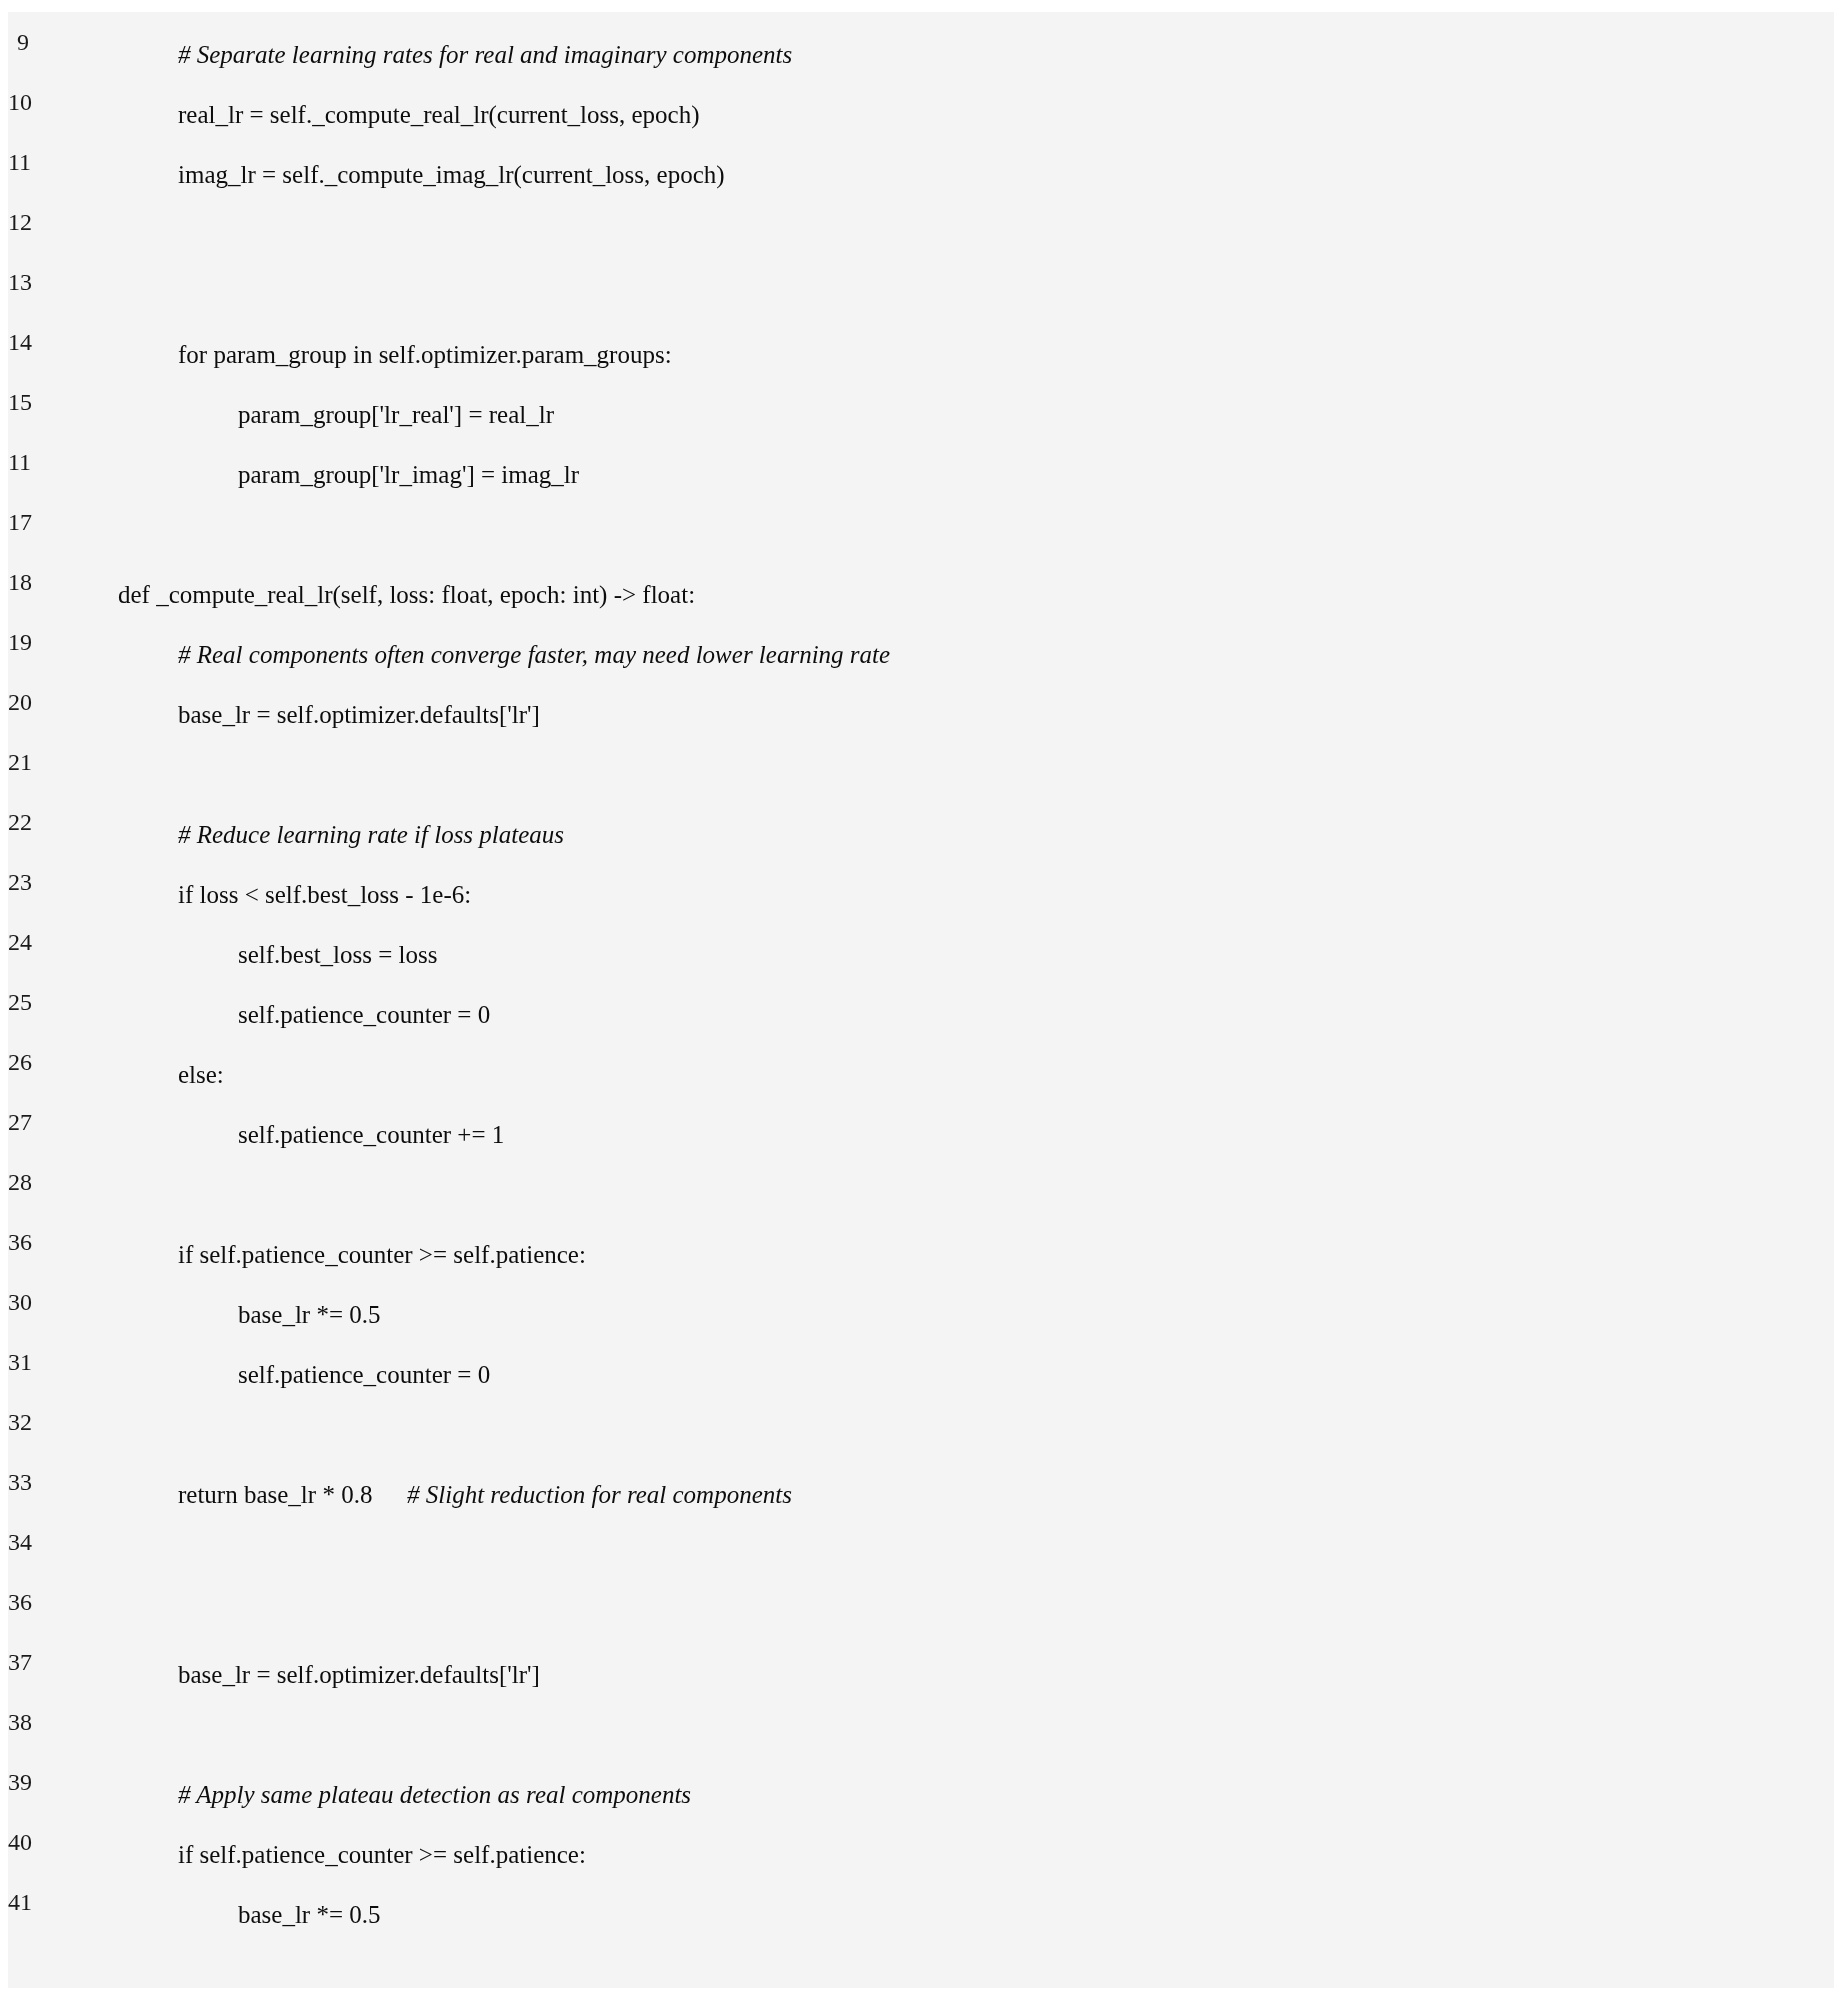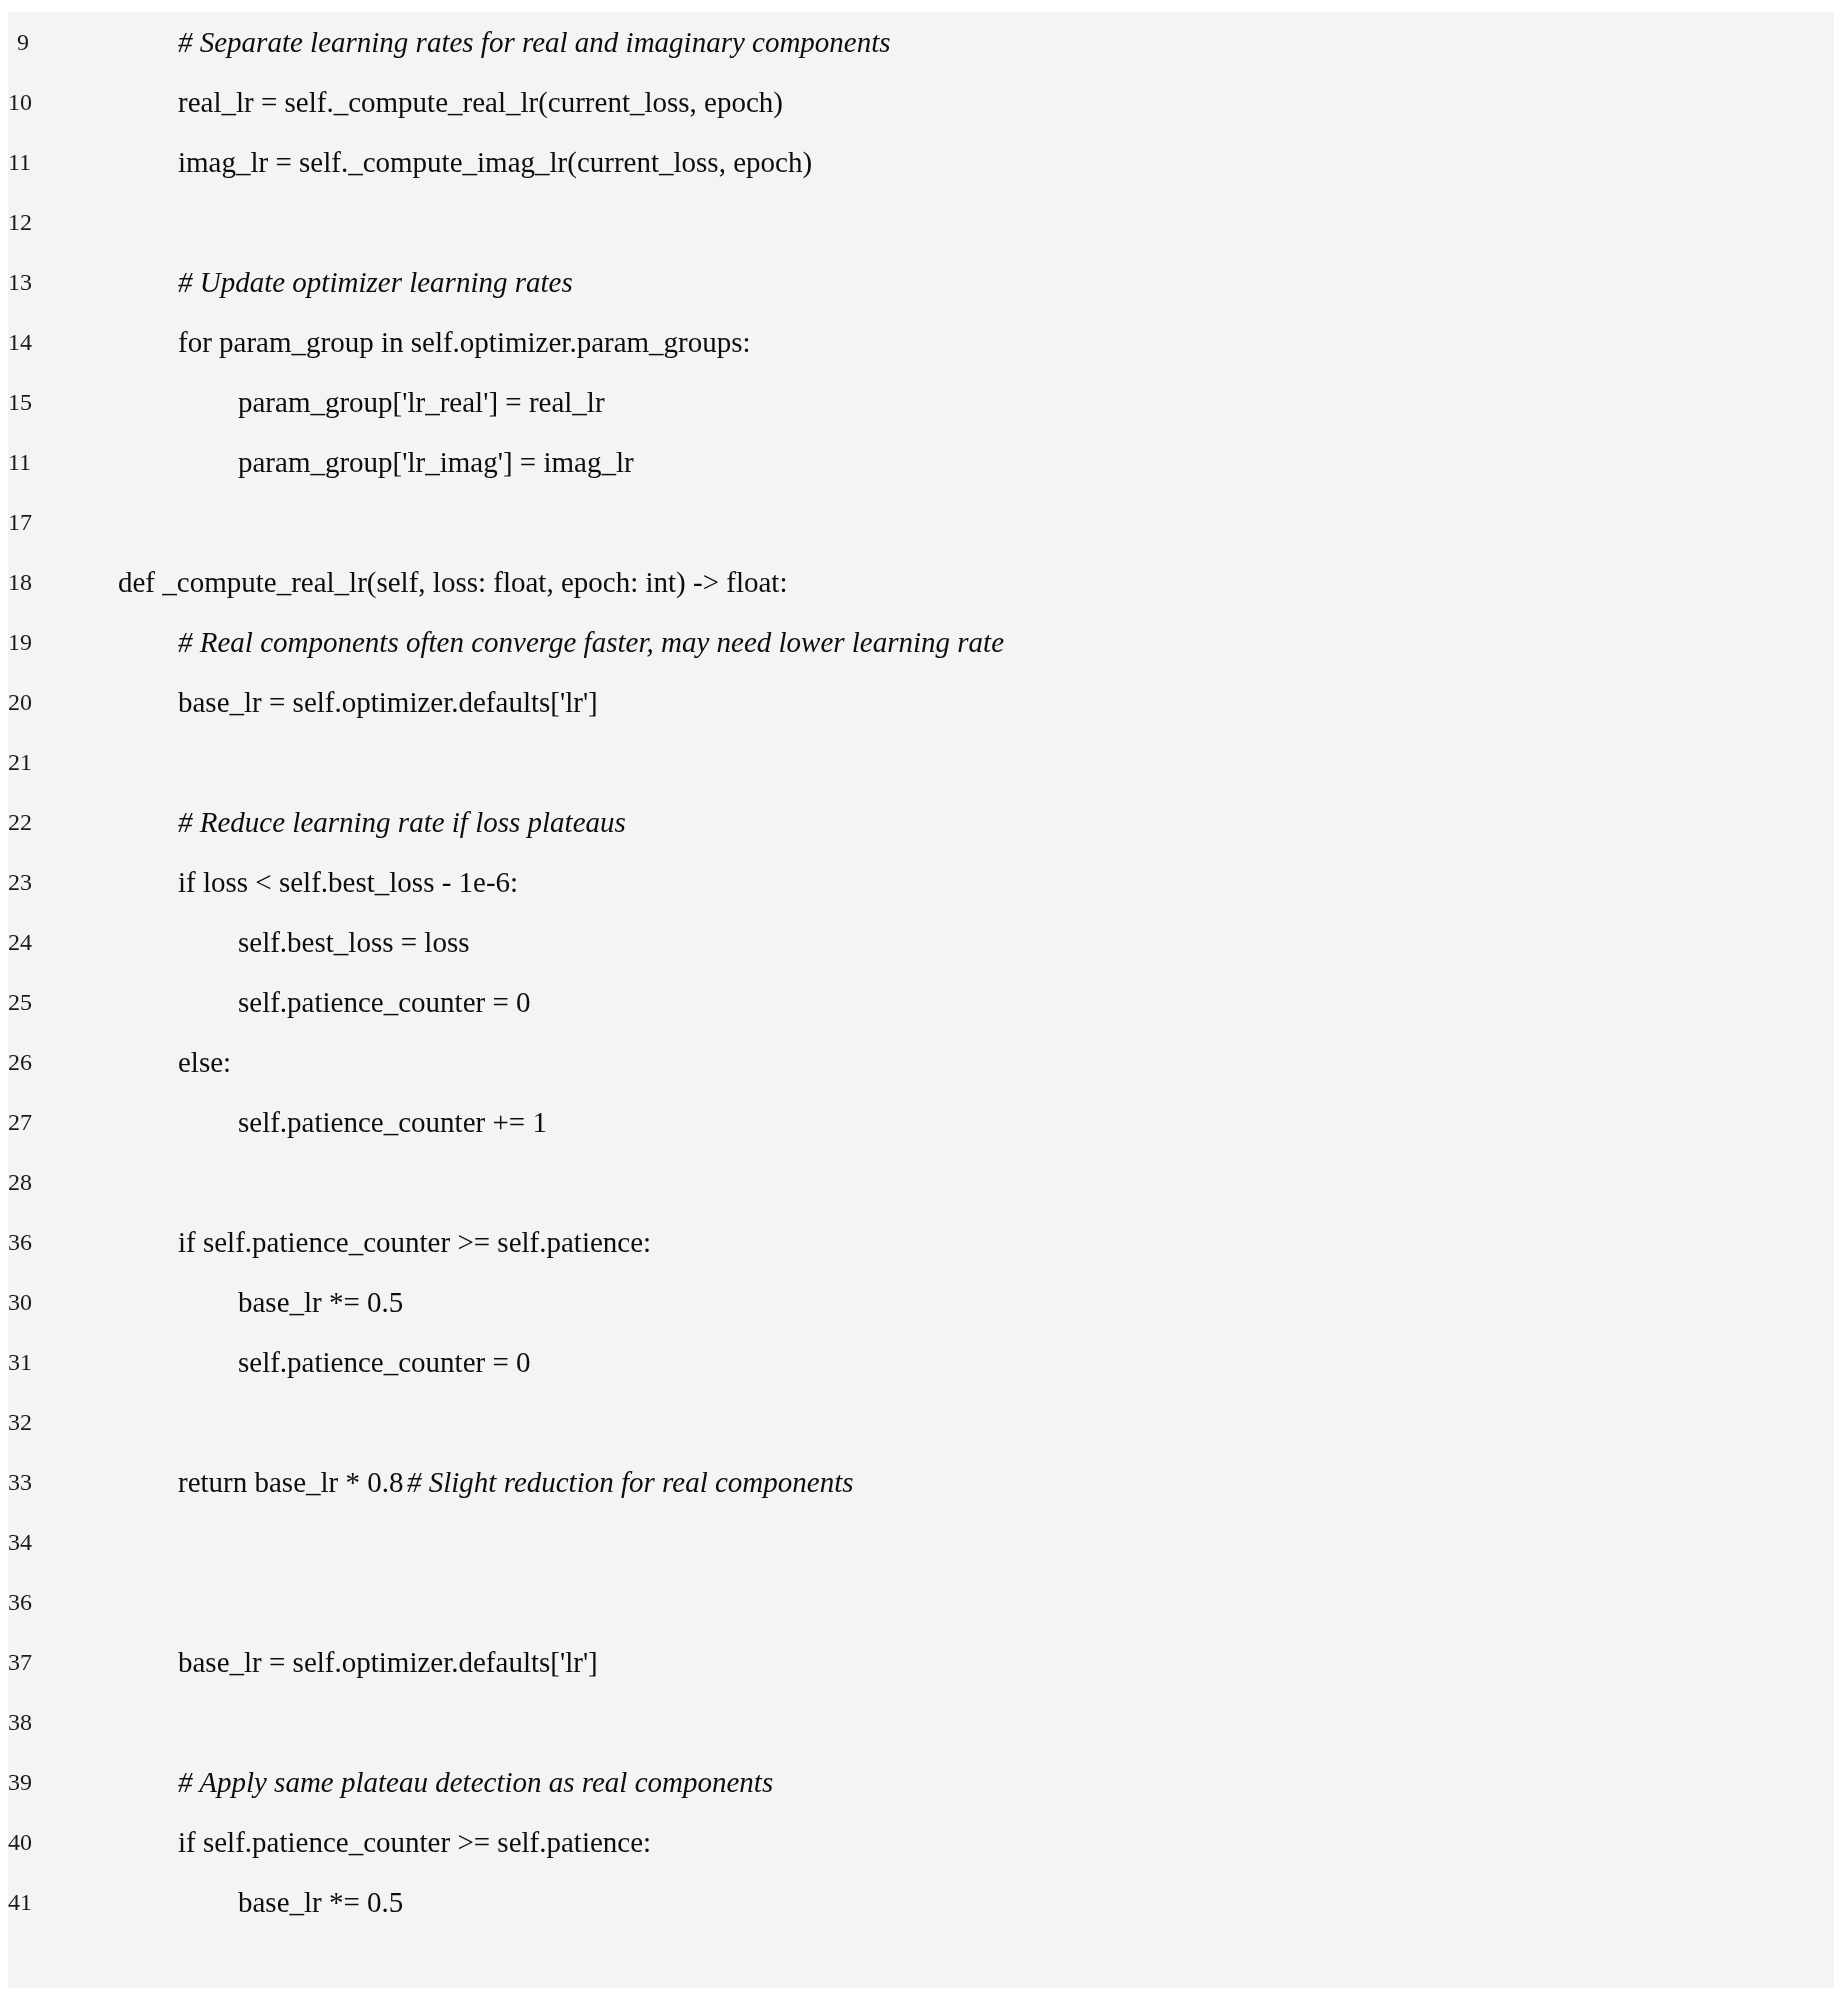--- a/index.html
+++ b/index.html
@@ -38,23 +38,23 @@
     width: 21px;
     text-align: right;
     font-size: 24px;
     color: #1a1a1a;
     line-height: 60px;
     font-family: "Liberation Serif", "DejaVu Serif", serif;
   }
 
   .line-code {
     position: absolute;
-    top: 0;
+    top: 13px;
     left: 0;
-    font-size: 29px;
+    font-size: 25px;
     color: #0d0d0d;
     line-height: 60px;
     font-family: "Liberation Serif", "DejaVu Serif", serif;
     white-space: pre;
   }
 
   .line-code.comment {
     font-style: italic;
   }
 
@@ -78,21 +78,20 @@
       <div class="code-line">
         <span class="line-no">11</span>
         <span class="line-code" style="padding-left: 170px;">imag_lr = self._compute_imag_lr(current_loss, epoch)</span>
       </div>
       <div class="code-line">
         <span class="line-no">12</span>
         <span class="line-code" style="padding-left: 110px;"></span>
       </div>
       <div class="code-line">
         <span class="line-no">13</span>
-        <span class="line-code comment" style="padding-left: 170px;"># Update optimizer learning rates</span>
       </div>
       <div class="code-line">
         <span class="line-no">14</span>
         <span class="line-code" style="padding-left: 170px;">for param_group in self.optimizer.param_groups:</span>
       </div>
       <div class="code-line">
         <span class="line-no">15</span>
         <span class="line-code" style="padding-left: 230px;">param_group['lr_real'] = real_lr</span>
       </div>
       <div class="code-line">

